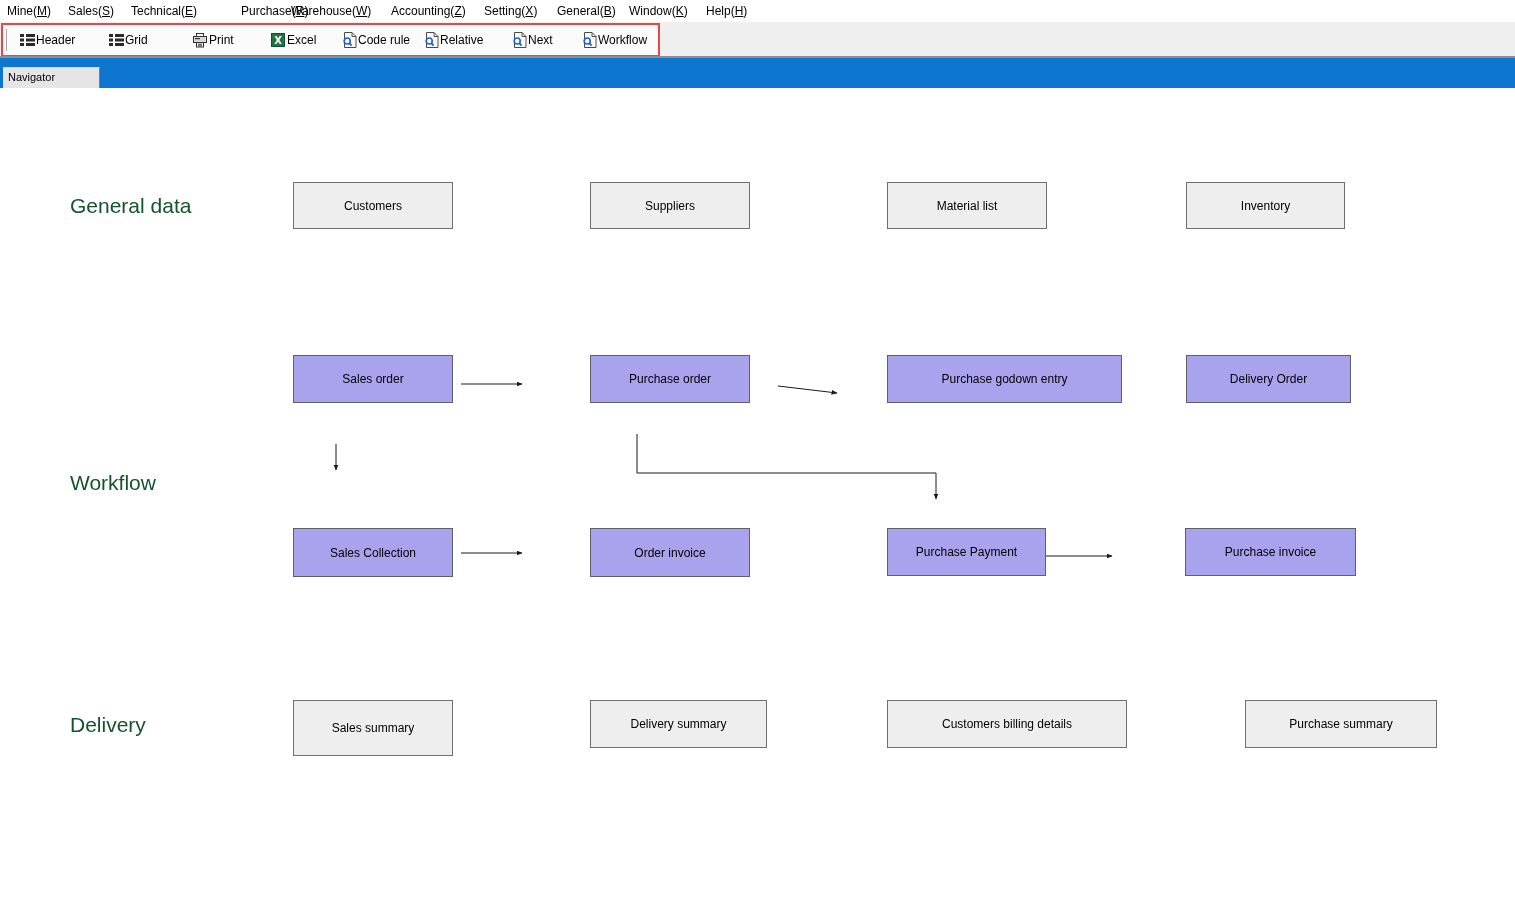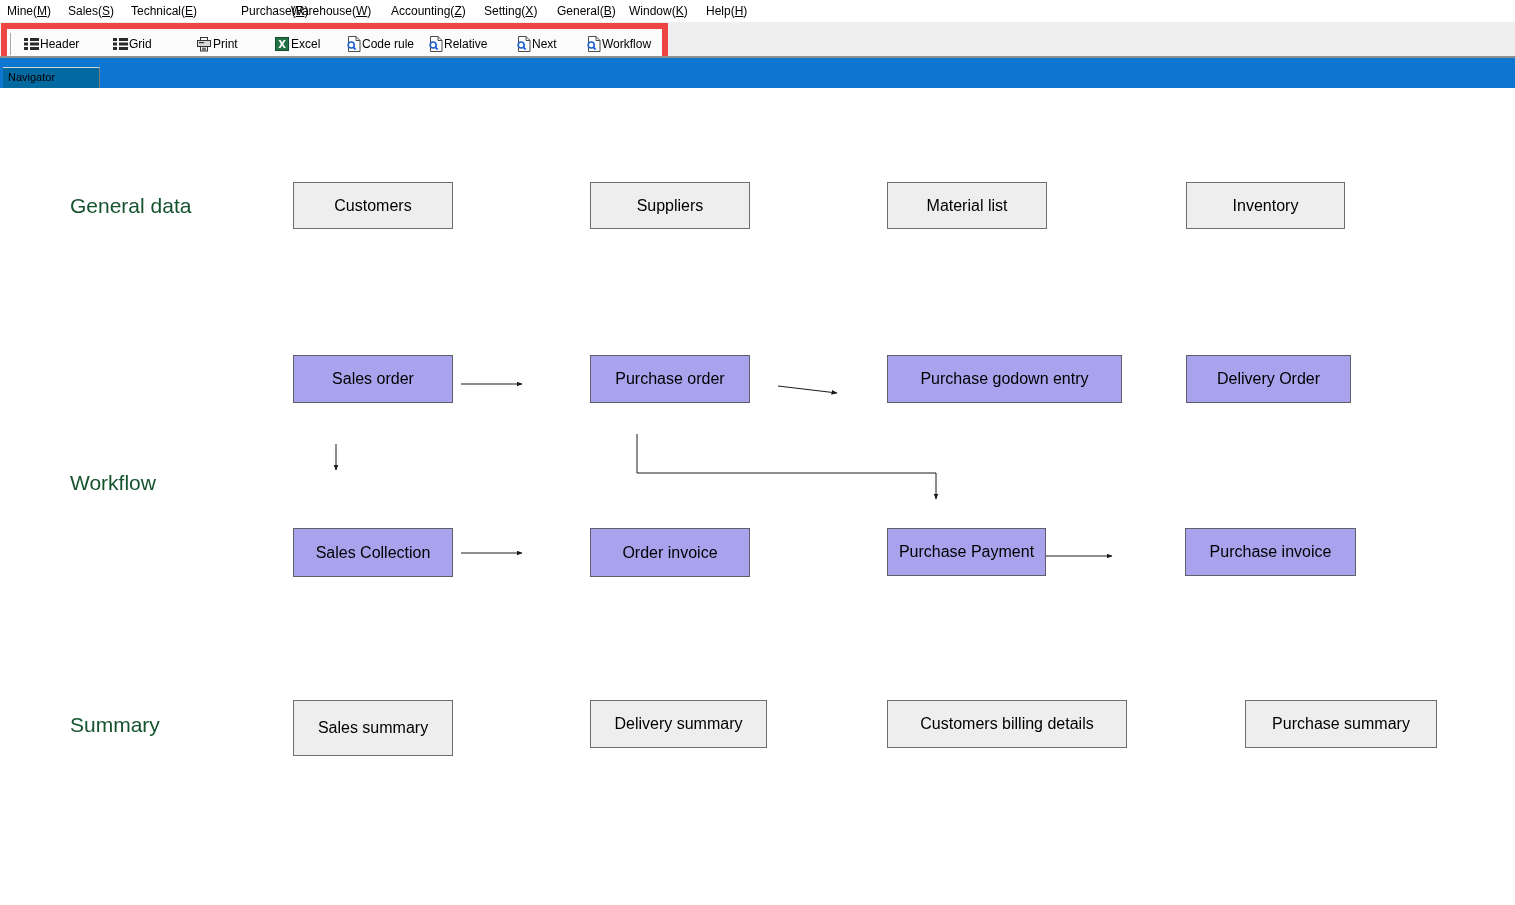--- a/index.html
+++ b/index.html
@@ -5,36 +5,36 @@
   html,body{margin:0;padding:0}
   body{
     width:1515px;height:905px;position:relative;overflow:hidden;
     background:#ffffff;font-family:"Liberation Sans",sans-serif;color:#000;
   }
   
   .menubar{position:absolute;left:0;top:0;width:1515px;height:22px;background:#ffffff;z-index:5}
   .menu-item{position:absolute;top:0;height:22px;line-height:22px;font-size:12px;white-space:nowrap;cursor:default}
   
   .toolbar-strip{position:absolute;left:0;top:22px;width:1515px;height:34px;background:#efefef;z-index:5}
-  .toolbar-panel{position:absolute;left:1px;top:1px;width:655px;height:30px;background:#fbfbfb;border:6px solid #ef4444}
+  .toolbar-panel{position:absolute;left:1px;top:1px;width:655px;height:30px;background:#fbfbfb;border:2px solid #ef4444}
   .gripper{position:absolute;left:3px;top:4px;bottom:4px;width:1px;background:#a8a8a8;border-right:1px solid #ffffff}
   .tb-btn{position:absolute;top:0;height:100%;display:flex;align-items:center;gap:1px;font-size:12px;white-space:nowrap;cursor:default;padding:0 2px}
   .tb-icon{display:inline-flex;align-items:center;justify-content:center;width:16px;height:16px}
   
   .tabstrip{position:absolute;left:0;top:56px;width:1515px;height:32px;z-index:5}
   .tabstrip-line{position:absolute;left:0;top:0;width:100%;height:2px;background:#8f8f8f}
   .tabstrip-blue{position:absolute;left:0;top:2px;width:100%;height:30px}
-  .tab{position:absolute;left:3px;bottom:0;width:97px;height:21px;background:#0369a1;
+  .tab{position:absolute;left:3px;bottom:0;width:97px;height:21px;background:#e5e5e5;
        box-sizing:border-box;border-right:1px solid #7d7d7d;border-top:1px solid #d8d8d8;
        font-size:11px;padding:3px 0 0 5px;cursor:default}
   
   .canvas{position:absolute;left:0;top:0;width:1515px;height:905px;z-index:1}
   .section-label{position:absolute;font-size:21px;color:#14532d;white-space:nowrap}
   .flow-btn{position:absolute;display:flex;align-items:center;justify-content:center;
-            box-sizing:border-box;font-size:16px;text-align:center;cursor:default}
+            box-sizing:border-box;font-size:12px;text-align:center;cursor:default}
   .flow-btn.gray{background:#eeeeee;border:1px solid #6e6e6e}
   .flow-btn.purple{background:#a9a3ee;border:1px solid #5f5f68}
   #flow-svg{position:absolute;left:0;top:0;width:1515px;height:905px;pointer-events:none}
 </style>
 </head>
 <body>
 
 <div class="canvas">
   <svg id="flow-svg">
     <defs>
@@ -45,21 +45,21 @@
   <polyline points="461,384 522,384" fill="none" stroke="#1a1a1a" stroke-width="1" marker-end="url(#arrowhead)"></polyline>
       <polyline points="778,386 837,393" fill="none" stroke="#1a1a1a" stroke-width="1" marker-end="url(#arrowhead)"></polyline>
       <polyline points="336,444 336,470" fill="none" stroke="#1a1a1a" stroke-width="1" marker-end="url(#arrowhead)"></polyline>
       <polyline points="637,434 637,473 936,473 936,499" fill="none" stroke="#1a1a1a" stroke-width="1" marker-end="url(#arrowhead)"></polyline>
       <polyline points="461,553 522,553" fill="none" stroke="#1a1a1a" stroke-width="1" marker-end="url(#arrowhead)"></polyline>
       <polyline points="1042,556 1112,556" fill="none" stroke="#1a1a1a" stroke-width="1" marker-end="url(#arrowhead)"></polyline>
     </svg>
 
 <div class="section-label" style="left: 70px; top: 194px;">General data</div>
     <div class="section-label" style="left: 70px; top: 471px;">Workflow</div>
-    <div class="section-label" style="left: 70px; top: 713px;">Summary</div>
+    <div class="section-label" style="left: 70px; top: 713px;">Delivery</div>
     <div class="flow-btn gray" style="left: 293px; top: 182px; width: 160px; height: 47px;">Customers</div>
     <div class="flow-btn gray" style="left: 590px; top: 182px; width: 160px; height: 47px;">Suppliers</div>
     <div class="flow-btn gray" style="left: 887px; top: 182px; width: 160px; height: 47px;">Material list</div>
     <div class="flow-btn gray" style="left: 1186px; top: 182px; width: 159px; height: 47px;">Inventory</div>
     <div class="flow-btn purple" style="left: 293px; top: 355px; width: 160px; height: 48px;">Sales order</div>
     <div class="flow-btn purple" style="left: 590px; top: 355px; width: 160px; height: 48px;">Purchase order</div>
     <div class="flow-btn purple" style="left: 887px; top: 355px; width: 235px; height: 48px;">Purchase godown entry</div>
     <div class="flow-btn purple" style="left: 1186px; top: 355px; width: 165px; height: 48px;">Delivery Order</div>
     <div class="flow-btn purple" style="left: 293px; top: 528px; width: 160px; height: 49px;">Sales Collection</div>
     <div class="flow-btn purple" style="left: 590px; top: 528px; width: 160px; height: 49px;">Order invoice</div>

